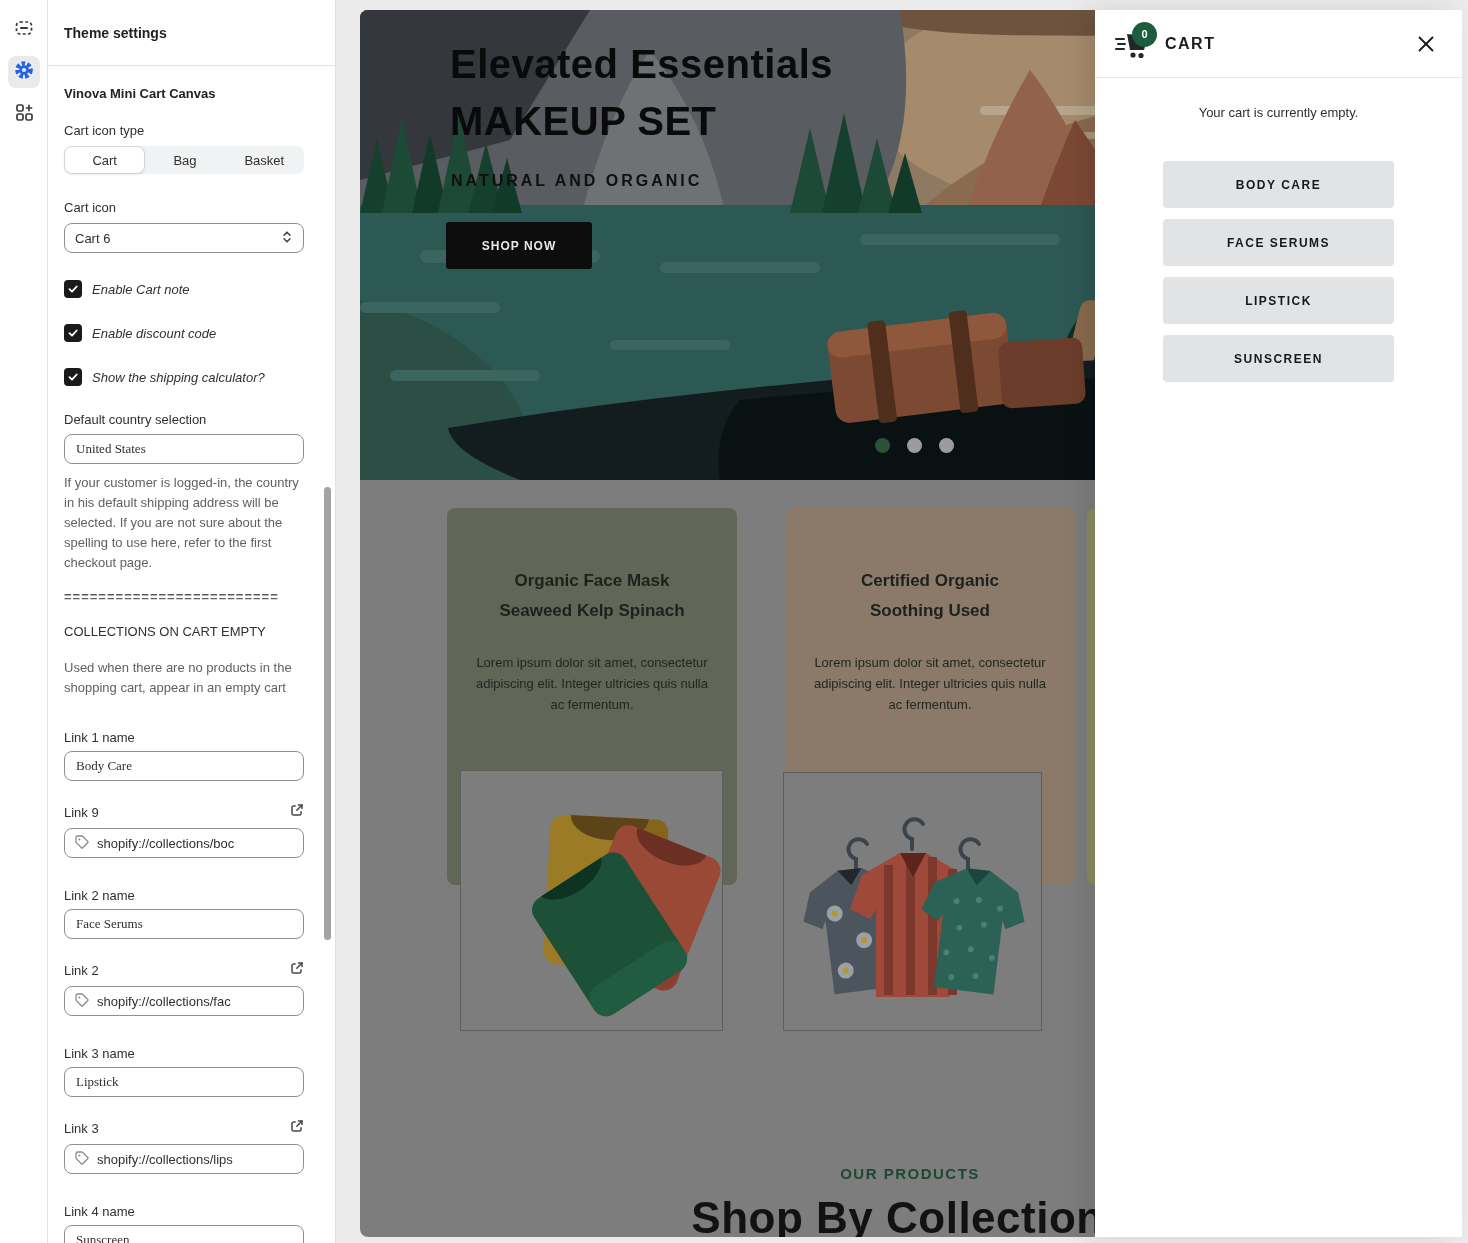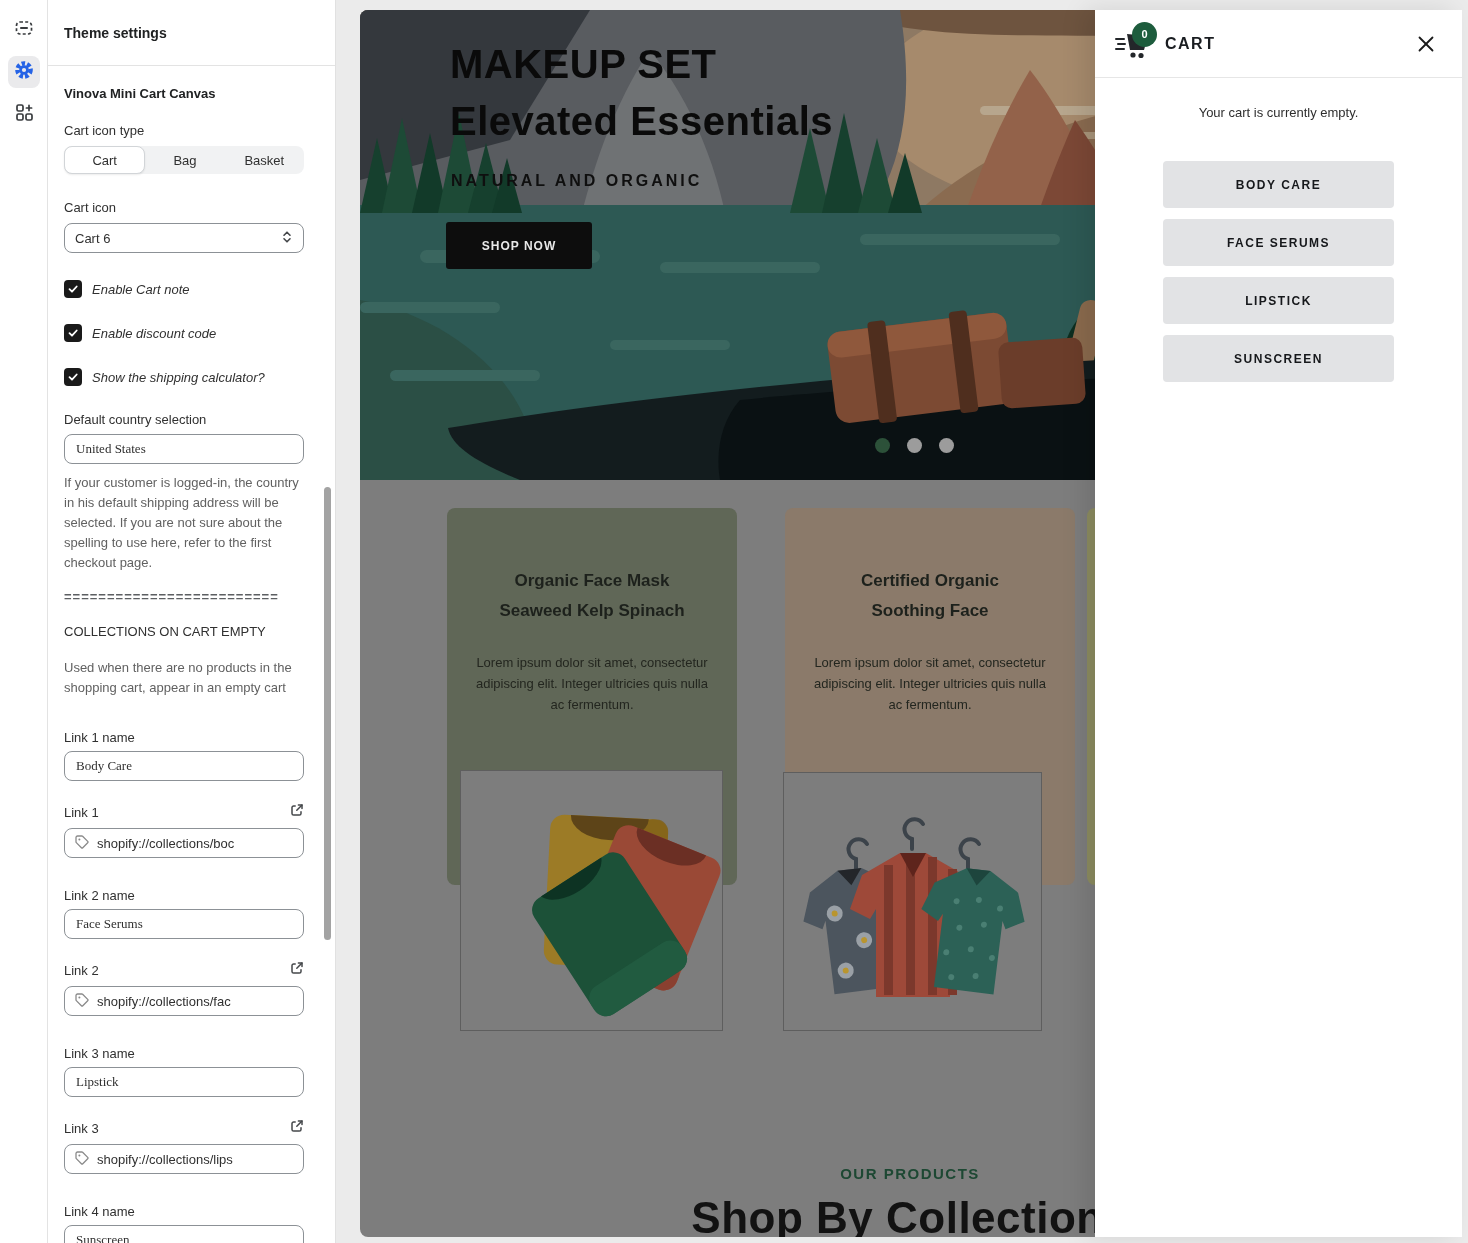--- a/index.html
+++ b/index.html
@@ -173,21 +173,21 @@
     <div class="help">If your customer is logged-in, the country in his default shipping address will be selected. If you are not sure about the spelling to use here, refer to the first checkout page.</div>
 
     <div class="sep-line">=========================</div>
     <div class="col-heading">COLLECTIONS ON CART EMPTY</div>
     <div class="col-desc">Used when there are no products in the shopping cart, appear in an empty cart</div>
 
     
     <div class="fld-label" style="margin-bottom:6px">Link 1 name</div>
     <input class="txt-input name-input" value="Body Care" style="">
     <div class="lnk-label-row">
-      <span class="fld-label" style="margin-bottom:0">Link 1</span>
+      <span class="fld-label" style="margin-bottom:0">Link 9</span>
       <span class="ext"><svg width="14" height="14" viewBox="0 0 14 14" fill="none" stroke="#44474a" stroke-width="1.5" stroke-linecap="round" stroke-linejoin="round">
             <path d="M5.2 3H3.6C2.7 3 2 3.7 2 4.6v5.8C2 11.3 2.7 12 3.6 12h5.8c.9 0 1.6-.7 1.6-1.6V8.8"></path>
             <path d="M8.4 2H12v3.6"></path>
             <path d="M12 2 6.8 7.2"></path>
           </svg></span>
     </div>
     <div class="url-input">
       <span><svg width="14" height="14" viewBox="0 0 14 14" fill="none" stroke="#8a8a8a" stroke-width="1.3">
             <path d="M7.6 1.3 12.7 6.4c.4.4.4 1 0 1.4l-4.9 4.9c-.4.4-1 .4-1.4 0L1.3 7.6C1.1 7.4 1 7.2 1 6.9V2.5C1 1.7 1.7 1 2.5 1h4.4c.3 0 .5.1.7.3Z"></path>
             <circle cx="4.4" cy="4.4" r="1" fill="#8a8a8a" stroke="none"></circle>
@@ -290,22 +290,22 @@
       <path d="M380 390 C520 376 700 366 1100 362 V470 H360 C355 440 362 410 380 390 Z" fill="#0a1113"></path>
       <g transform="rotate(-7 560 350)">
         <rect x="470" y="312" width="180" height="92" rx="14" fill="#7c4a33"></rect>
         <rect x="470" y="312" width="180" height="26" rx="13" fill="#8f583c"></rect>
         <rect x="512" y="306" width="18" height="102" rx="4" fill="#4f2e1e"></rect>
         <rect x="594" y="306" width="18" height="102" rx="4" fill="#4f2e1e"></rect>
       </g>
       <rect x="640" y="330" width="84" height="66" rx="10" fill="#6b3d2a" transform="rotate(-4 682 363)"></rect>
     </svg>
     <div class="hero-title">
+      <div>Elevated Essentials</div>
       <div>MAKEUP SET</div>
-      <div>Elevated Essentials</div>
     </div>
     <div class="hero-sub">NATURAL AND ORGANIC</div>
     <div class="hero-cta">SHOP NOW</div>
     <div class="dots">
       <span class="dot active"></span>
       <span class="dot"></span>
       <span class="dot"></span>
     </div>
   </section>
 
@@ -313,21 +313,21 @@
     <div class="card-title">
       <div>Organic Face Mask</div>
       <div>Seaweed Kelp Spinach</div>
     </div>
     <div class="card-body">Lorem ipsum dolor sit amet, consectetur adipiscing elit. Integer ultricies quis nulla ac fermentum.</div>
   </div>
 
   <div class="card card2">
     <div class="card-title">
       <div>Certified Organic</div>
-      <div>Soothing Face</div>
+      <div>Soothing Used</div>
     </div>
     <div class="card-body">Lorem ipsum dolor sit amet, consectetur adipiscing elit. Integer ultricies quis nulla ac fermentum.</div>
   </div>
 
   <div class="card card3"></div>
 
   <div class="card-img img1">
     <svg width="261" height="259" viewBox="0 0 261 259">
       <g transform="rotate(3 145 120)">
         <rect x="86" y="46" width="118" height="150" rx="14" fill="#9c7b26"></rect>

